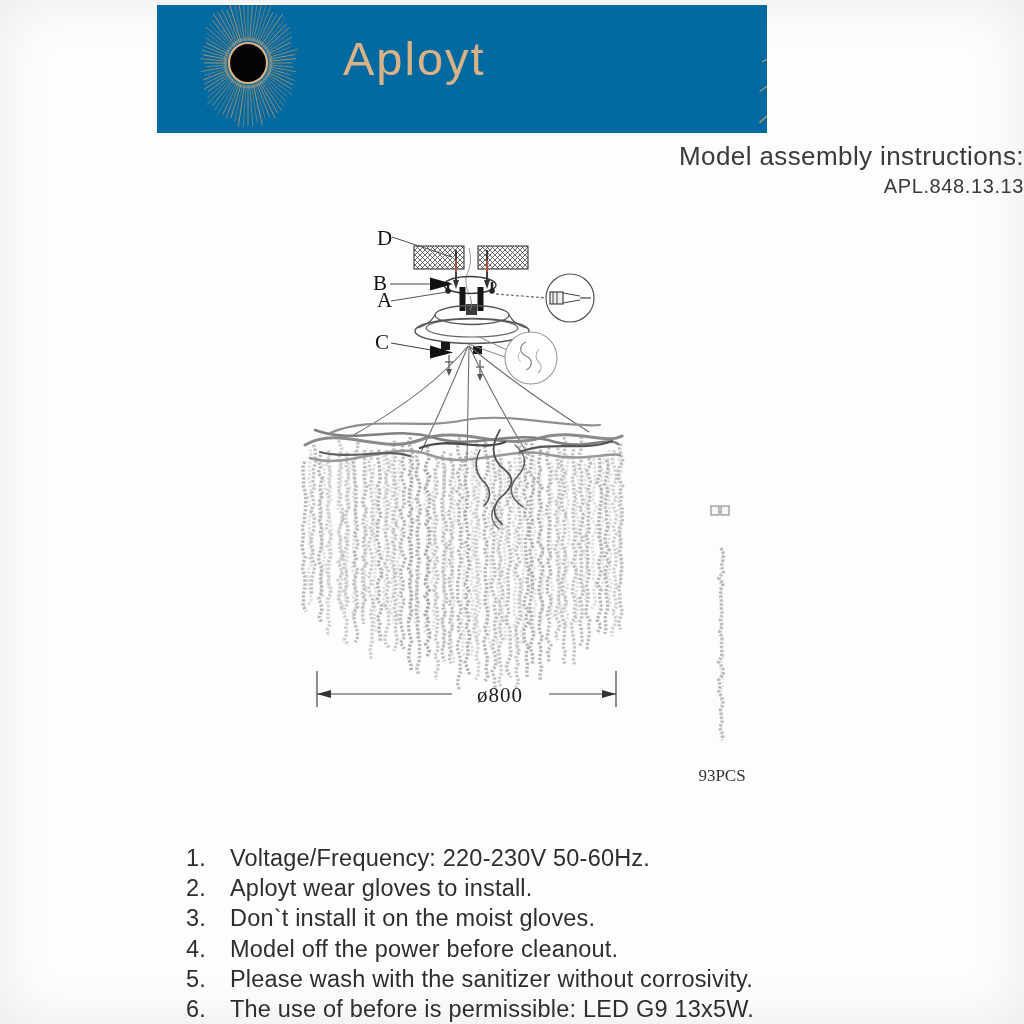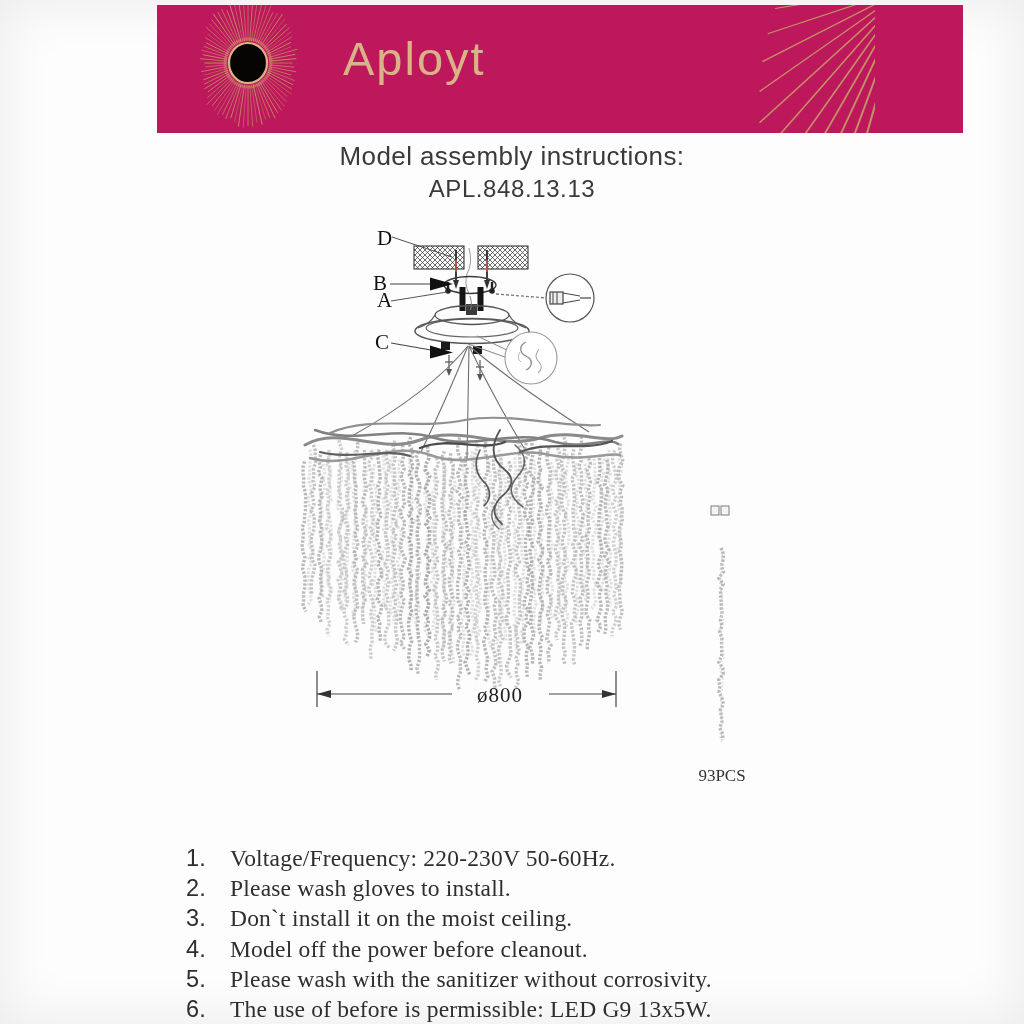--- a/index.html
+++ b/index.html
@@ -7,47 +7,47 @@
     width:1024px;height:1024px;position:relative;overflow:hidden;
     background:#ffffff;
     font-family:"Liberation Sans", sans-serif;
   }
   .page{
     position:absolute;inset:0;background:#fdfdfd;
     box-shadow:inset 0 0 55px rgba(0,0,0,.08);
   }
   
   .banner{
-    position:absolute;left:157px;top:5px;width:806px;height:128px;
-    background:#be185d;overflow:hidden;
+    position:absolute;left:157px;top:5px;width:610px;height:128px;
+    background:#0369a1;overflow:hidden;
   }
   .banner-art{position:absolute;left:0;top:0;}
   .brand{
     position:absolute;left:186px;top:26px;
     font-size:47px;font-weight:400;letter-spacing:2px;
     color:#d9b387;
   }
   
   .title-block{
     position:absolute;left:0;top:141px;width:100%;
-    text-align:center;color:#3a3a3a;
+    text-align:right;color:#3a3a3a;
   }
   .title-heading{font-size:26px;font-weight:500;letter-spacing:.4px;}
-  .model{font-size:24px;font-weight:500;letter-spacing:.6px;margin-top:3px;}
+  .model{font-size:20px;font-weight:500;letter-spacing:.6px;margin-top:3px;}
   
   .diagram{position:absolute;left:0;top:0;width:1024px;height:1024px;}
   .serif{font-family:"Liberation Serif", serif;}
   
   .instructions{
     position:absolute;left:186px;top:843px;margin:0;padding:0;list-style:none;
     color:#2e2e2e;width:720px;
   }
   .instructions li{display:flex;font-size:23.5px;line-height:30.2px;letter-spacing:.2px;}
   .instructions .num{width:44px;flex:0 0 auto;}
-  .instructions .txt{flex:1;font-family:Liberation Serif, serif;}
+  .instructions .txt{flex:1;}
 </style>
 </head>
 <body>
 
 <div class="page">
 
   <header class="banner">
     <svg class="banner-art" width="718" height="128" viewBox="0 0 718 128">
       <g id="sunburst">
           <line x1="112" y1="58" x2="135.58110934053548" y2="58" stroke="#c39a63" stroke-width="0.9" opacity="0.74"></line>
@@ -366,25 +366,25 @@
     </g>
   </svg>
 
   <ol class="instructions" id="instructions">
       <li>
         <span class="num">1.</span>
         <span class="txt">Voltage/Frequency: 220-230V 50-60Hz.</span>
       </li>
       <li>
         <span class="num">2.</span>
-        <span class="txt">Please wash gloves to install.</span>
+        <span class="txt">Aployt wear gloves to install.</span>
       </li>
       <li>
         <span class="num">3.</span>
-        <span class="txt">Don`t install it on the moist ceiling.</span>
+        <span class="txt">Don`t install it on the moist gloves.</span>
       </li>
       <li>
         <span class="num">4.</span>
         <span class="txt">Model off the power before cleanout.</span>
       </li>
       <li>
         <span class="num">5.</span>
         <span class="txt">Please wash with the sanitizer without corrosivity.</span>
       </li>
       <li>

